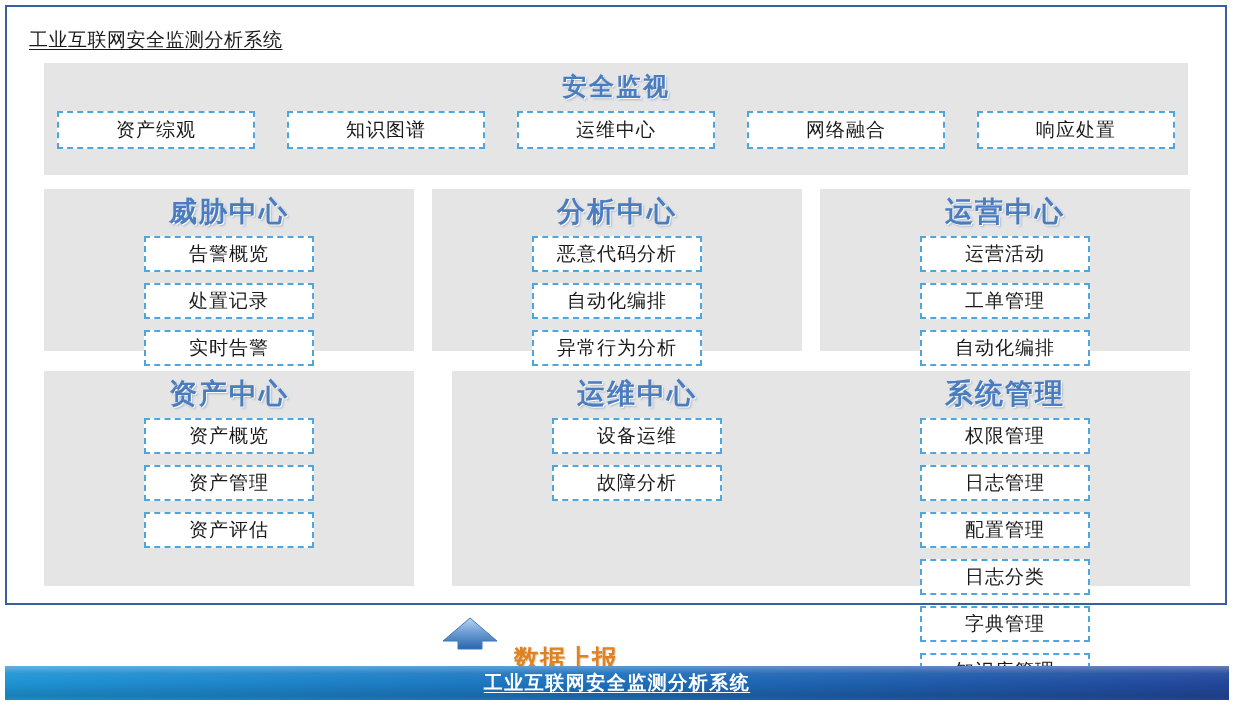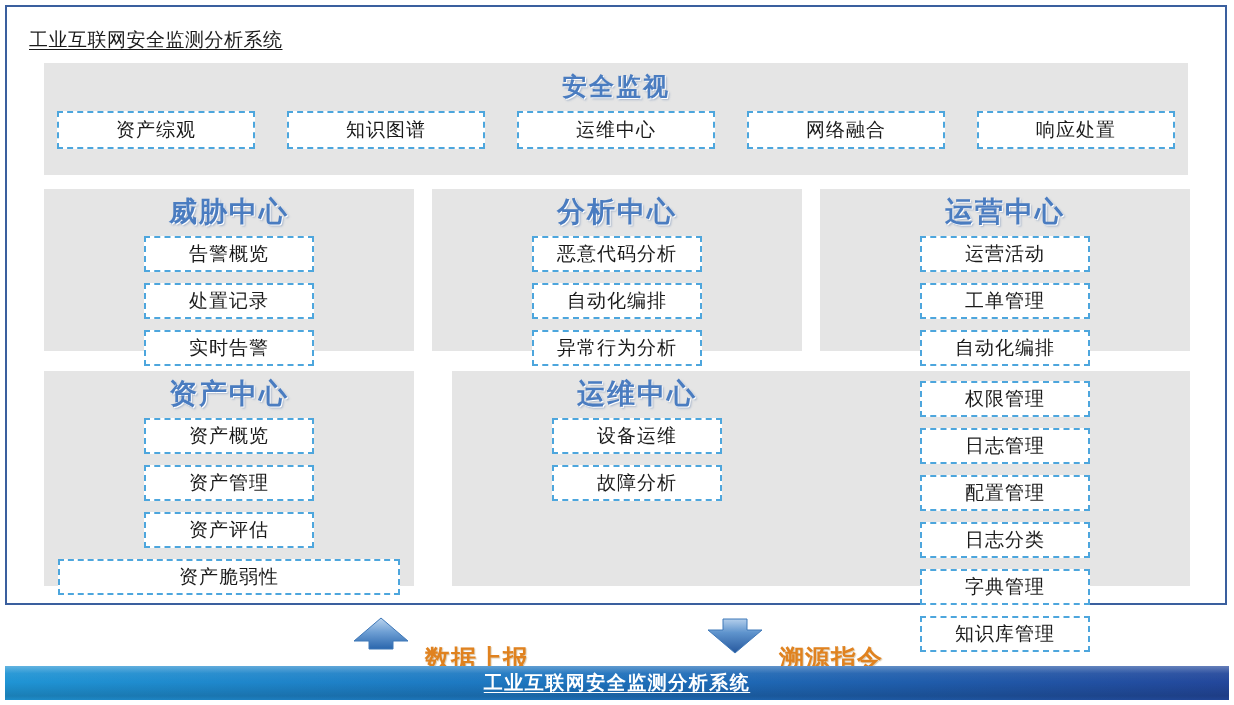--- a/index.html
+++ b/index.html
@@ -241,33 +241,33 @@
       <div class="item">消息通知</div>
     </div>
   </div>
 
   <div class="panel grid-panel" id="panel-asset">
     <div class="panel-title">资产中心</div>
     <div class="items">
       <div class="item">资产概览</div>
       <div class="item">资产管理</div>
       <div class="item">资产评估</div>
-      <div class="item wide">资产脆弱性</div>
     </div>
   </div>
 
   <div class="panel grid-panel" id="panel-maint">
     <div class="panel-title">运维中心</div>
     <div class="items">
       <div class="item">设备运维</div>
       <div class="item">故障分析</div>
     </div>
   </div>
 
   <div class="panel grid-panel" id="panel-system">
+    <div class="panel-title">系统管理</div>
     <div class="items">
       <div class="item">权限管理</div>
       <div class="item">日志管理</div>
       <div class="item">配置管理</div>
       <div class="item">日志分类</div>
       <div class="item">字典管理</div>
       <div class="item">知识库管理</div>
     </div>
   </div>
 
@@ -282,33 +282,20 @@
             <stop offset="100%" stop-color="#2a66ad"></stop>
           </linearGradient>
         </defs>
         <polygon points="30,2 57,25 42,25 42,33 18,33 18,25 3,25" fill="url(#gradUp)" stroke="#3f78b8" stroke-width="1"></polygon>
       </svg>
       <div class="flow-label">数据上报</div>
     </div>
 
     <div class="flow-gap"></div>
 
-    <div class="flow-group">
-      <svg class="arrow-svg" width="60" height="40" viewBox="0 0 60 40">
-        <defs>
-          <linearGradient id="gradDown" x1="0" y1="0" x2="0" y2="1">
-            <stop offset="0%" stop-color="#b4cfec"></stop>
-            <stop offset="40%" stop-color="#5f94cd"></stop>
-            <stop offset="100%" stop-color="#26589e"></stop>
-          </linearGradient>
-        </defs>
-        <polygon points="18,3 42,3 42,14 57,14 30,37 3,14 18,14" fill="url(#gradDown)" stroke="#3f78b8" stroke-width="1"></polygon>
-      </svg>
-      <div class="flow-label">溯源指令</div>
-    </div>
 
   </div>
 
   <div class="banner">
     <div class="banner-text">工业互联网安全监测分析系统</div>
   </div>
 
 </div>
 
 </body></html>

